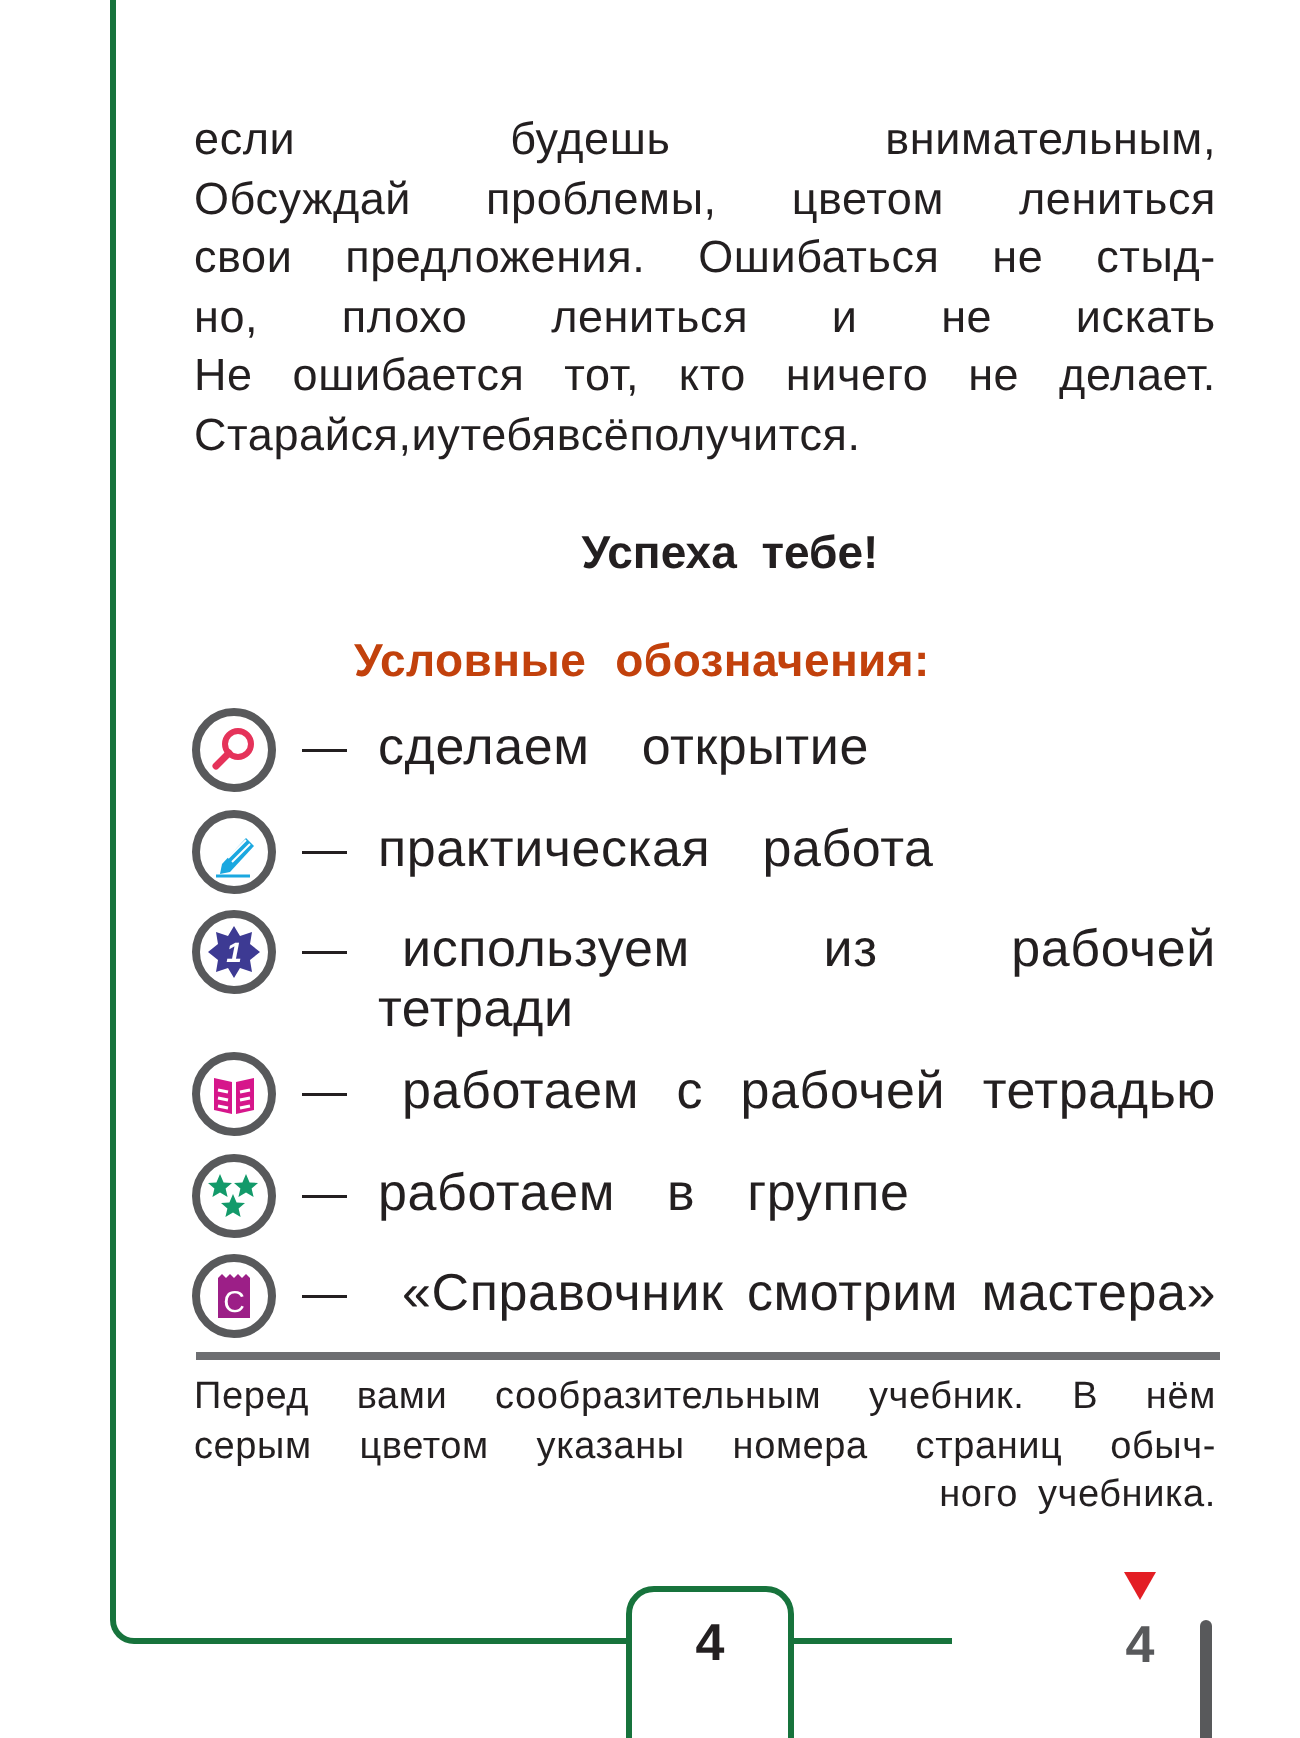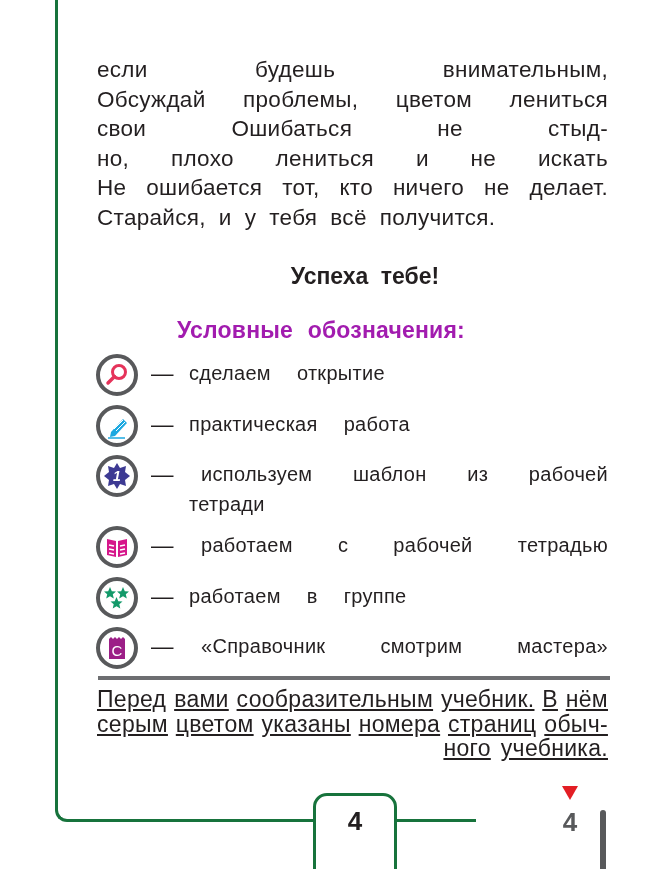--- a/index.html
+++ b/index.html
@@ -105,39 +105,38 @@
       letter-spacing: 0.3px;
     }
     .intro .line {
       display: flex;
       justify-content: space-between;
       white-space: nowrap;
       height: 29.5px;
     }
     .intro .line.last {
       justify-content: flex-start;
-      gap: 13px;
     }
     .closing {
       position: absolute;
       left: 0;
       top: 263px;
       width: 730px;
       text-align: center;
       font-size: 23px;
       font-weight: bold;
       word-spacing: 6px;
     }
     .legend-title {
       position: absolute;
       left: 177px;
       top: 317px;
       font-size: 23px;
       font-weight: bold;
-      color: #a21caf;
+      color: #c2410c;
       word-spacing: 8px;
       letter-spacing: 0.2px;
     }
 
     
     .legend-item {
       position: absolute;
       left: 96px;
       width: 512px;
       display: flex;
@@ -161,21 +160,21 @@
     .legend-dash {
       margin-left: 13px;
       font-size: 22.5px;
       line-height: 29.5px;
       margin-top: 5px;
       width: 28px;
       flex-shrink: 0;
     }
     .legend-text {
       margin-left: 10px;
-      font-size: 20px;
+      font-size: 26px;
       line-height: 29.5px;
       margin-top: 5px;
       flex: 1;
       letter-spacing: 0.3px;
     }
     .legend-text .row {
       display: flex;
       white-space: nowrap;
     }
     .legend-text .row.just {
@@ -192,24 +191,23 @@
       top: 676px;
       width: 512px;
       height: 4px;
       background: #6d6e71;
     }
     .note {
       position: absolute;
       left: 97px;
       top: 687px;
       width: 511px;
-      font-size: 23px;
+      font-size: 19px;
       line-height: 24.5px;
       letter-spacing: 0.3px;
-      text-decoration: underline;
     }
     .note .line {
       display: flex;
       justify-content: space-between;
       white-space: nowrap;
     }
     .note .line.last {
       justify-content: flex-end;
       gap: 10px;
     }
@@ -228,20 +226,21 @@
     <span>внимательным,</span>
   </div>
   <div class="line">
     <span>Обсуждай</span>
     <span>проблемы,</span>
     <span>цветом</span>
     <span>лениться</span>
   </div>
   <div class="line">
     <span>свои</span>
+    <span>предложения.</span>
     <span>Ошибаться</span>
     <span>не</span>
     <span>стыд-</span>
   </div>
   <div class="line">
     <span>но,</span>
     <span>плохо</span>
     <span>лениться</span>
     <span>и</span>
     <span>не</span>
@@ -308,21 +307,20 @@
   <div class="legend-icon">
     <svg width="30" height="30" viewBox="0 0 30 30">
       <polygon points="15,2 18,7 24,5 23,11 28,15 23,19 24,25 18,23 15,28 12,23 6,25 7,19 2,15 7,11 6,5 12,7" fill="#3d3a93"></polygon>
       <text x="15" y="20" text-anchor="middle" font-family="Liberation Sans, sans-serif" font-size="14" font-style="italic" font-weight="bold" fill="#fff">1</text>
     </svg>
   </div>
   <span class="legend-dash">—</span>
   <div class="legend-text">
     <div class="row just">
       <span>используем</span>
-      <span>шаблон</span>
       <span>из</span>
       <span>рабочей</span>
     </div>
     <div class="row">
       <span>тетради</span>
     </div>
   </div>
 </div>
 
 <div class="legend-item" style="top:526px;">

